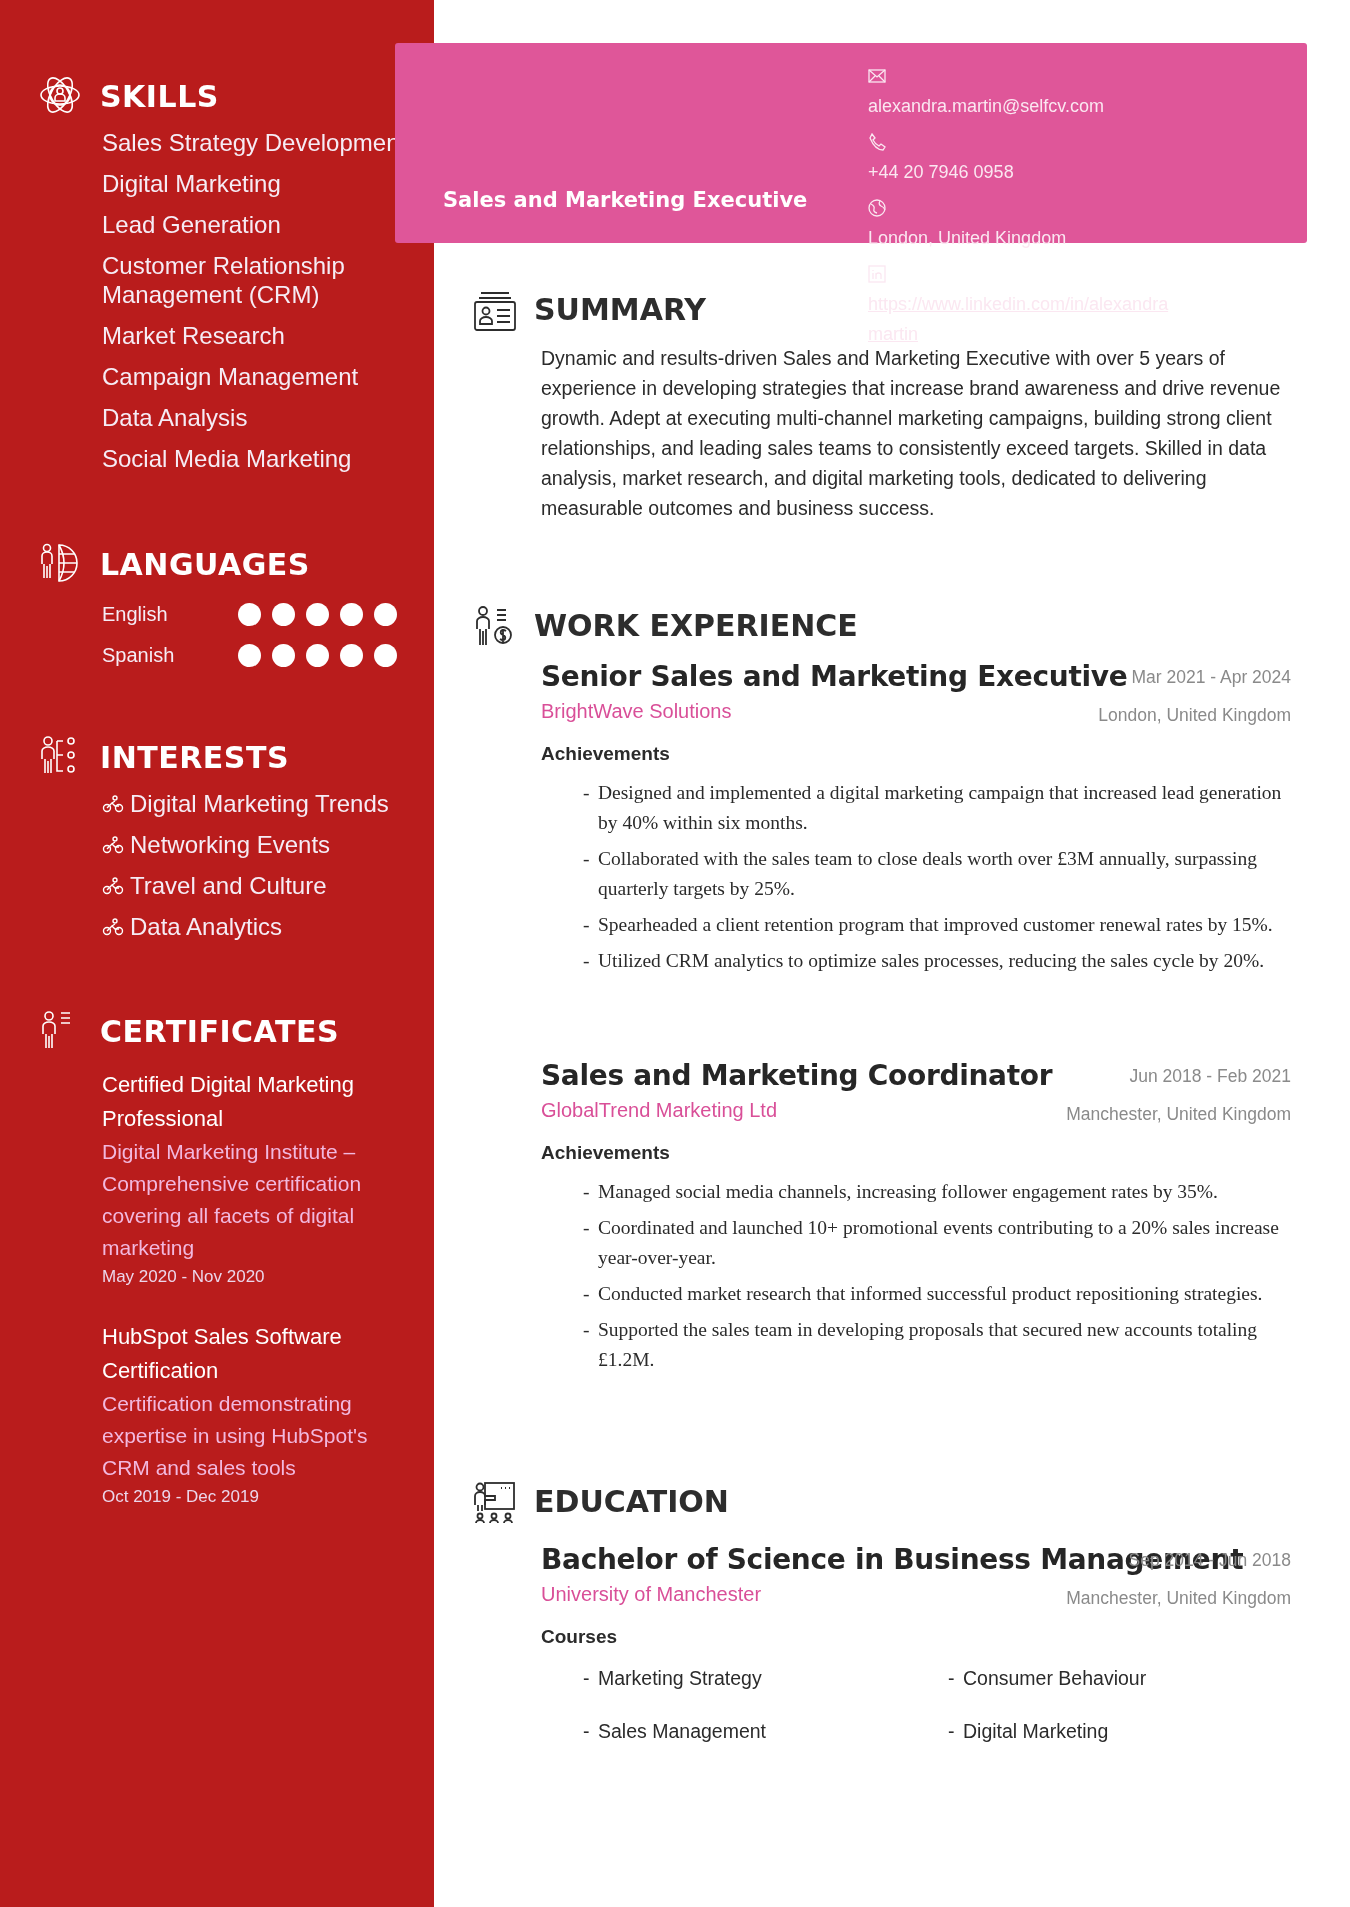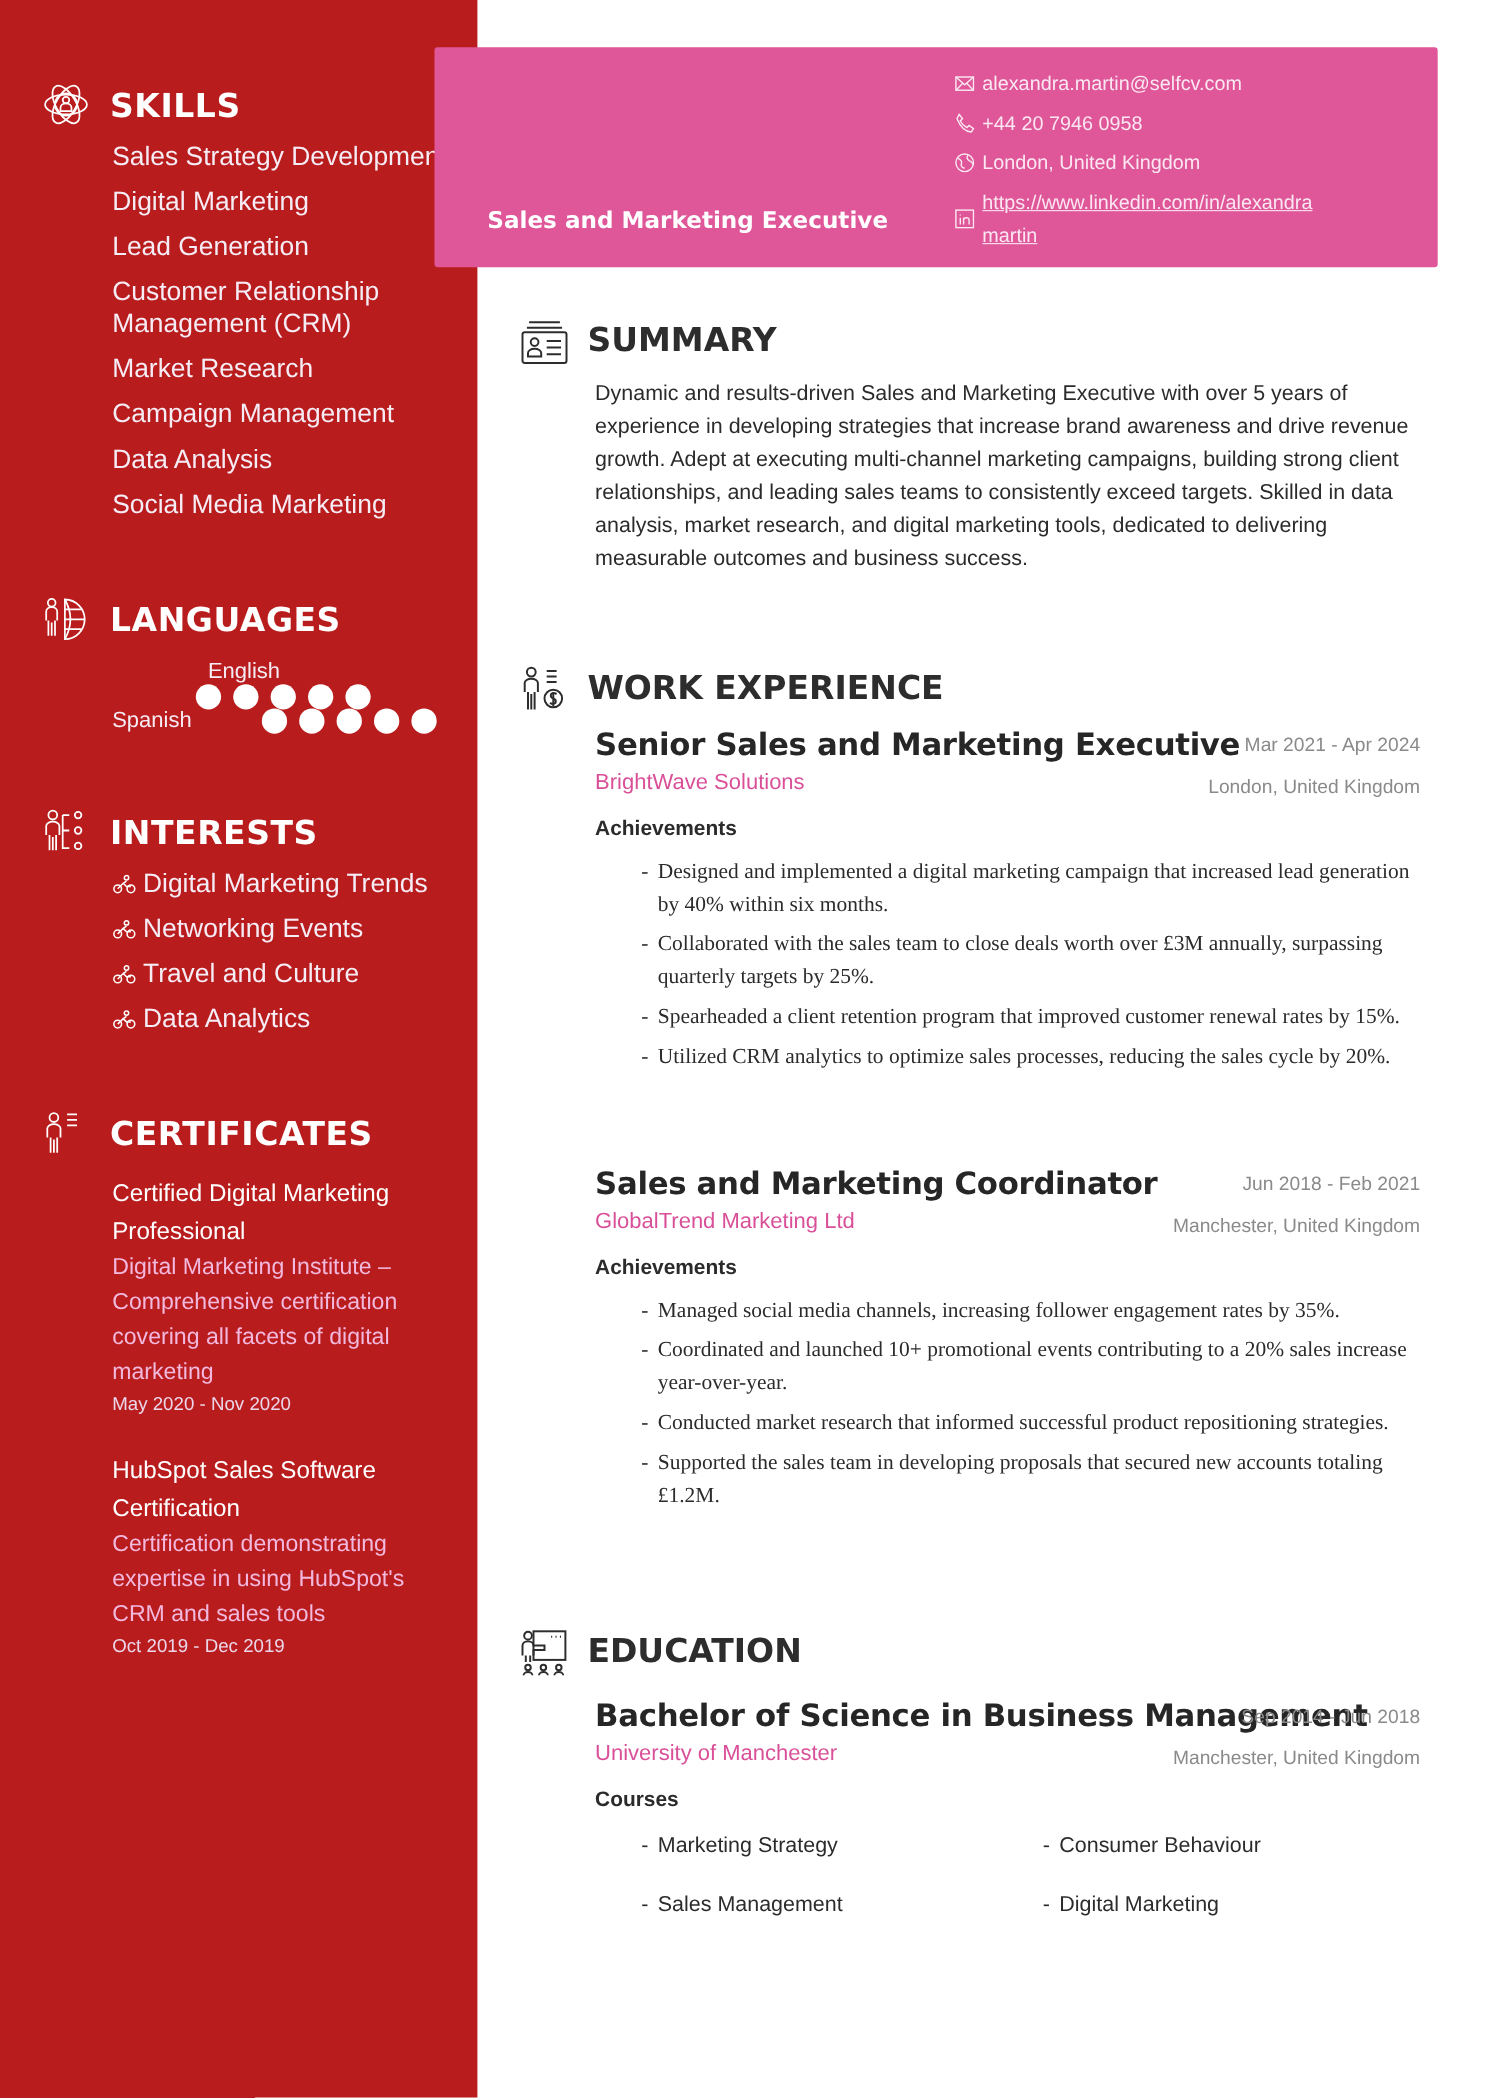--- a/index.html
+++ b/index.html
@@ -24,21 +24,21 @@
 
   .cert { position: absolute; left: 102px; width: 310px; }
   .cert .ctitle { font-size: 22px; line-height: 34px; color: #ffffff; }
   .cert .cdesc { font-size: 21px; line-height: 32px; color: #f2b8de; }
   .cert .cdate { font-size: 17px; line-height: 26px; color: #ecd6ea; margin-top: 0px; }
 
   .header { position: absolute; left: 395px; top: 43px; width: 912px; height: 200px; background: #DF5699; border-radius: 3px; color: #ffffff; }
   .h-name { position: absolute; left: 48px; top: 18px; font-size: 50px; line-height: 60px; font-weight: 700; font-family: "DejaVu Sans", sans-serif; letter-spacing: 0.3px; }
   .h-title { position: absolute; left: 48px; top: 145px; font-size: 21px; font-weight: 700; font-family: "DejaVu Sans", sans-serif; }
   .contacts { position: absolute; left: 473px; top: 18px; width: 420px; }
-  .contact { display: flex; align-items: center; font-size: 18px; line-height: 30px; margin-bottom: 6px; color: #fbe7f1; }
+  .contact { display: flex; align-items: flex-start; font-size: 18px; line-height: 30px; margin-bottom: 6px; color: #fbe7f1; flex-direction: column; }
   .contact .cicon { width: 25px; height: 30px; display: flex; align-items: center; flex: none; }
   .contact a { color: #fbe7f1; text-decoration: underline; line-height: 30px; }
 
   .section-head { position: absolute; left: 472px; display: flex; align-items: center; }
   .section-head .icon { width: 46px; height: 46px; display: flex; align-items: center; justify-content: center; }
   .section-head .title { position: absolute; left: 62px; top: 4px; font-size: 30px; font-weight: 700; color: #2d2d2d; white-space: nowrap; font-family: "DejaVu Sans", sans-serif; }
 
   .summary { position: absolute; left: 541px; top: 343px; width: 745px; font-size: 19.5px; line-height: 30px; color: #2b2b2b; }
 
   .job { position: absolute; left: 541px; width: 750px; }
@@ -91,21 +91,21 @@
       <span class="icon">
         <svg width="42" height="42" viewBox="0 0 42 42" fill="none" stroke="#fff" stroke-width="1.6">
           <circle cx="8" cy="6" r="3.5"></circle>
           <path d="M3 22 v-8 a5 4 0 0 1 10 0 v8 M5 22 v14 M8 24 v12 M11 22 v14"></path>
           <path d="M20 3 a18 18 0 0 1 0 36 z"></path>
           <path d="M20 3 q10 18 0 36 M20 21 h18 M20 12 h15 M20 30 h15"></path>
         </svg>
       </span>
       <span class="title">LANGUAGES</span>
     </div>
-    <div class="lang-row" style="top:58px;flex-direction:column;">
+    <div class="lang-row" style="top:58px;">
       <span class="name">English</span>
       <span class="dots">
         <span class="dot"></span>
         <span class="dot"></span>
         <span class="dot"></span>
         <span class="dot"></span>
         <span class="dot"></span>
       </span>
     </div>
     <div class="lang-row" style="top:99px;">

